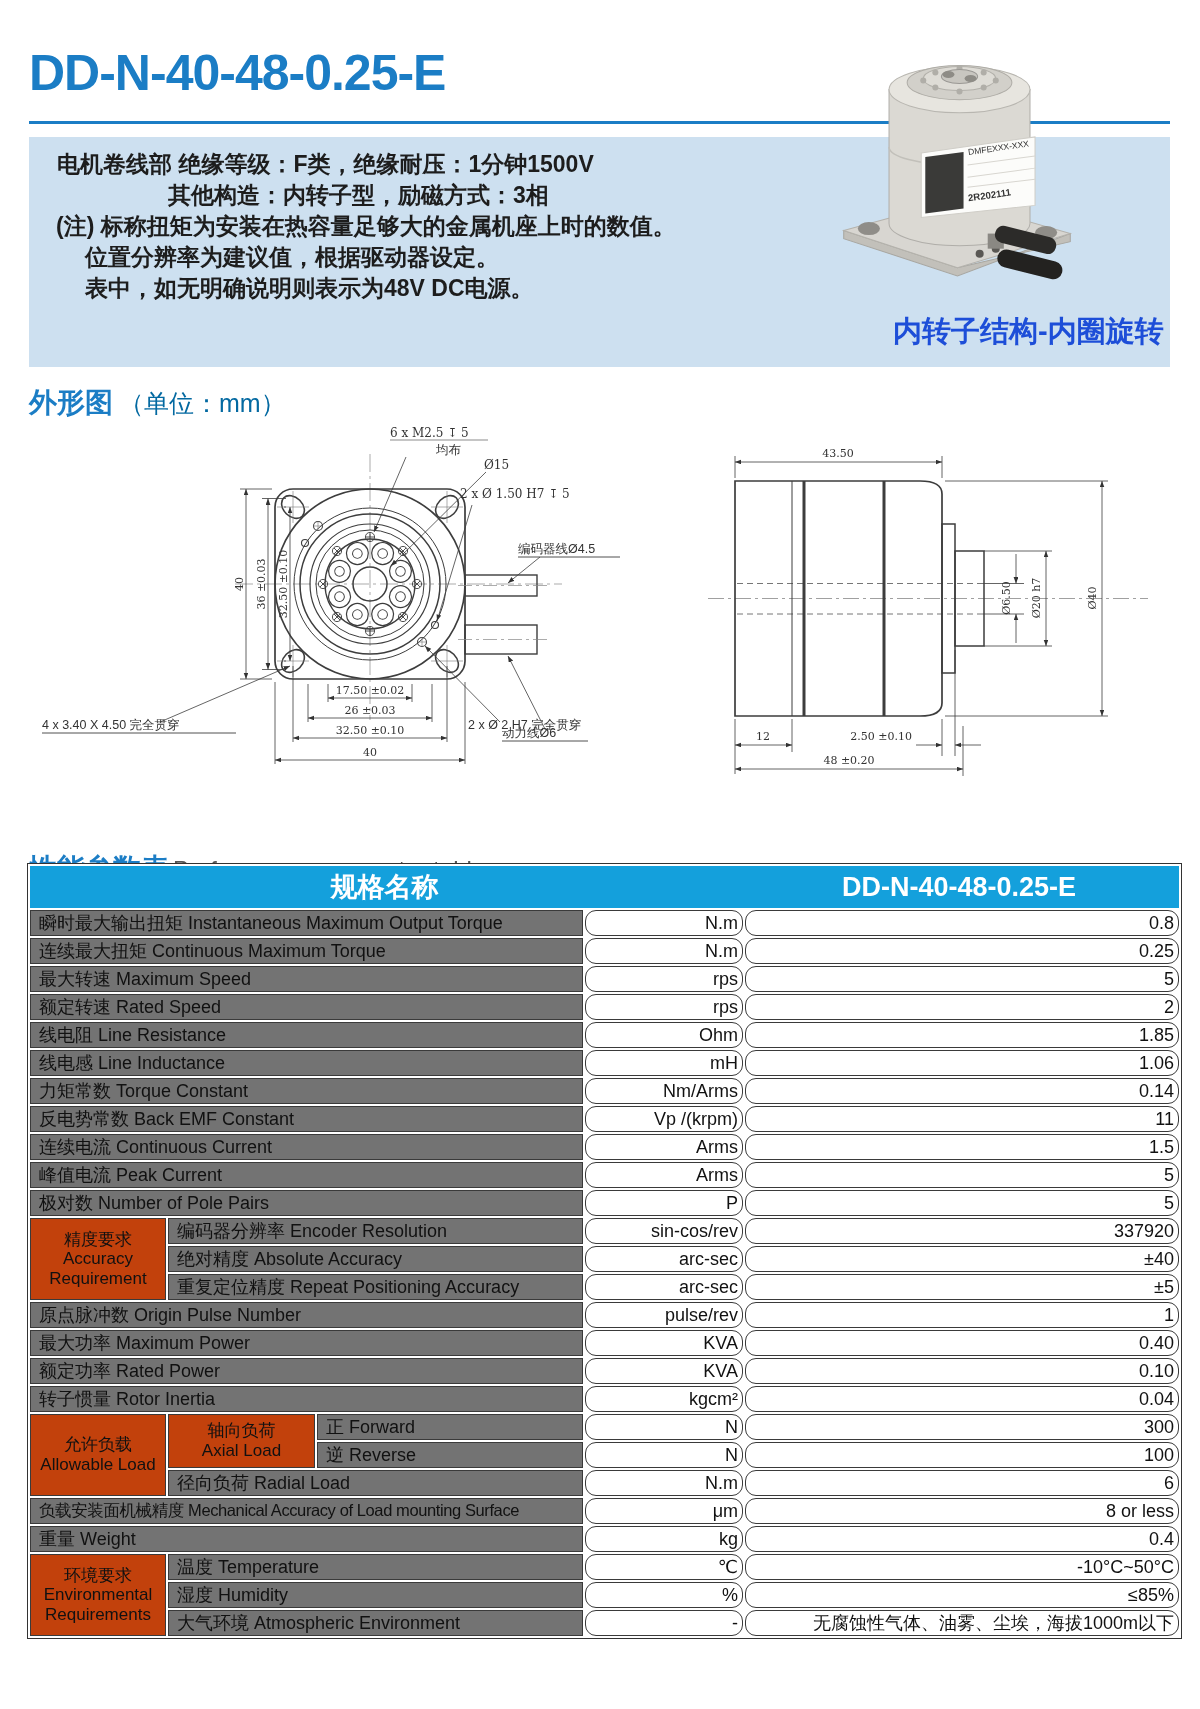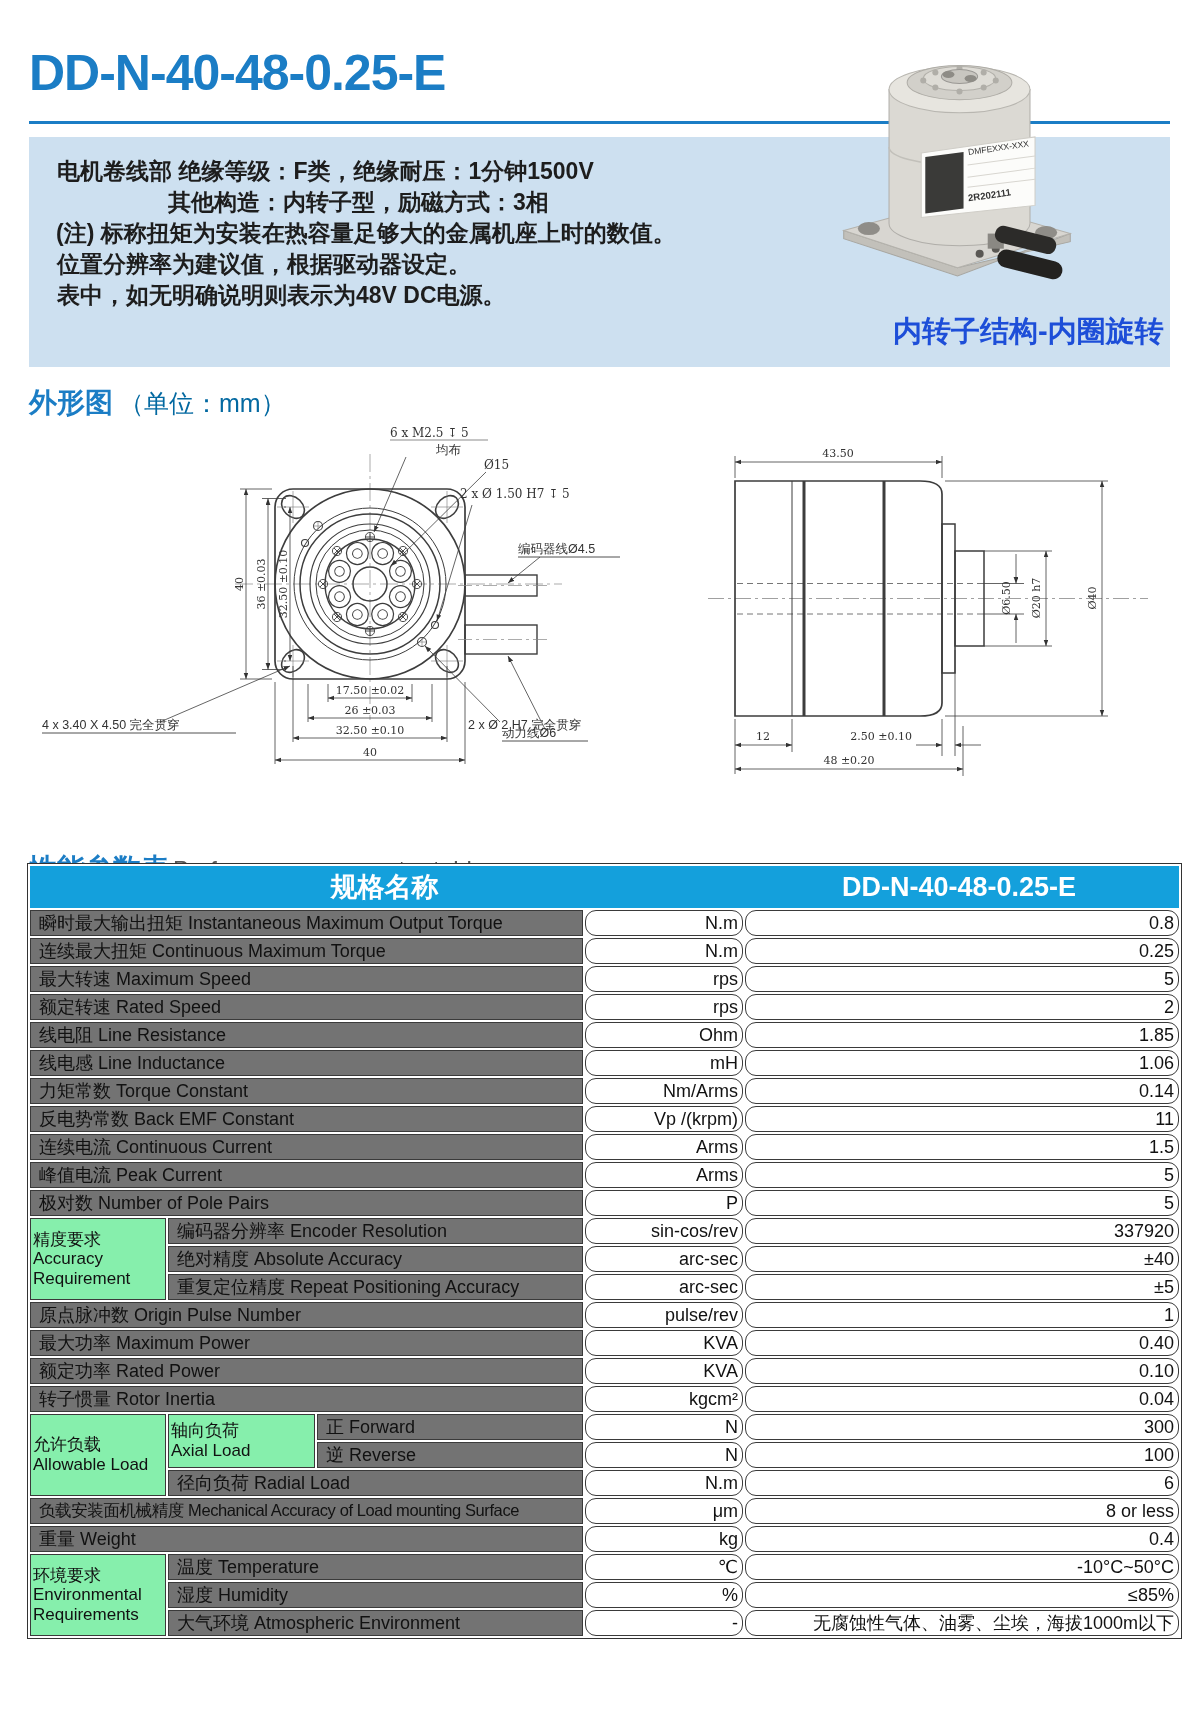--- a/index.html
+++ b/index.html
@@ -5,23 +5,23 @@
   html,body{margin:0;padding:0;}
   body{width:1200px;height:1709px;position:relative;background:#ffffff;
        font-family:"Liberation Sans","DejaVu Sans",sans-serif;color:#222;}
   .page{position:absolute;left:0;top:0;width:1200px;height:1709px;overflow:hidden;background:#fff;}
 
   
   .title{position:absolute;left:29px;top:44px;font-size:50px;font-weight:bold;color:#1b7dc5;letter-spacing:-1px;}
   .rule{position:absolute;left:29px;top:121px;width:1141px;height:3px;background:#1b7dc5;}
 
   
-  .infobox{position:absolute;left:29px;top:137px;width:1141px;height:230px;background:#cde0f0;padding-top:19px;box-sizing:border-box;}
+  .infobox{position:absolute;left:29px;top:137px;width:1141px;height:230px;background:#cde0f0;padding-top:12px;box-sizing:border-box;}
   .iline{height:31px;line-height:31px;font-size:23px;font-weight:bold;color:#1d1d1d;white-space:nowrap;}
-  .m1{margin-left:28px}.m2{margin-left:139px}.m3{margin-left:27px}.m4{margin-left:28px}
+  .m1{margin-left:28px}.m2{margin-left:139px}.m3{margin-left:27px}.m4{margin-left:56px}
 
   
   .photo{position:absolute;left:828px;top:4px;width:258px;height:292px;z-index:5;}
   .rotor{position:absolute;left:893px;top:312px;font-size:29px;font-weight:bold;color:#1d4ed8;white-space:nowrap;z-index:6;}
 
   
   .sech{position:absolute;left:29px;white-space:nowrap;}
   .sec-zh{font-size:28px;font-weight:bold;color:#1b7dc5;}
   .sec-note{font-size:25px;color:#0369a1;margin-left:6px;}
   .sec-en{font-size:24px;color:#555;margin-left:4px;}
@@ -35,21 +35,21 @@
 
   
   .ptable{position:absolute;left:27px;top:863px;border-collapse:separate;border-spacing:2px;
           background:#fff;border:1px solid #333;table-layout:fixed;}
   .ptable th{background:#14a0dc;height:42px;border:none;padding:0;}
   .hdr-flex{display:flex;align-items:center;color:#fff;font-weight:bold;font-size:27px;}
   .hdr-flex .hl{width:709px;text-align:center;}
   .hdr-flex .hr{flex:1;text-align:center;letter-spacing:0px;}
   .ptable td{height:24px;border:1.5px solid #3a3a3a;font-size:18px;color:#111;padding:0 4px;overflow:hidden;}
   td.name{background:#737373;text-align:left;padding-left:8px;}
-  td.grp{background:#86efac;text-align:left;white-space:pre-line;font-size:17px;line-height:1.15;padding:0 2px;}
+  td.grp{background:#c2410c;text-align:center;white-space:pre-line;font-size:17px;line-height:1.15;padding:0 2px;}
   td.unit,td.val{background:#ffffff;text-align:right;border-radius:11px;}
   td.tight{font-size:16.5px;letter-spacing:-0.4px;}
 </style>
 </head>
 <body>
 
 <div class="page">
 
   <div class="title">DD-N-40-48-0.25-E</div>
   <div class="rule"></div>

